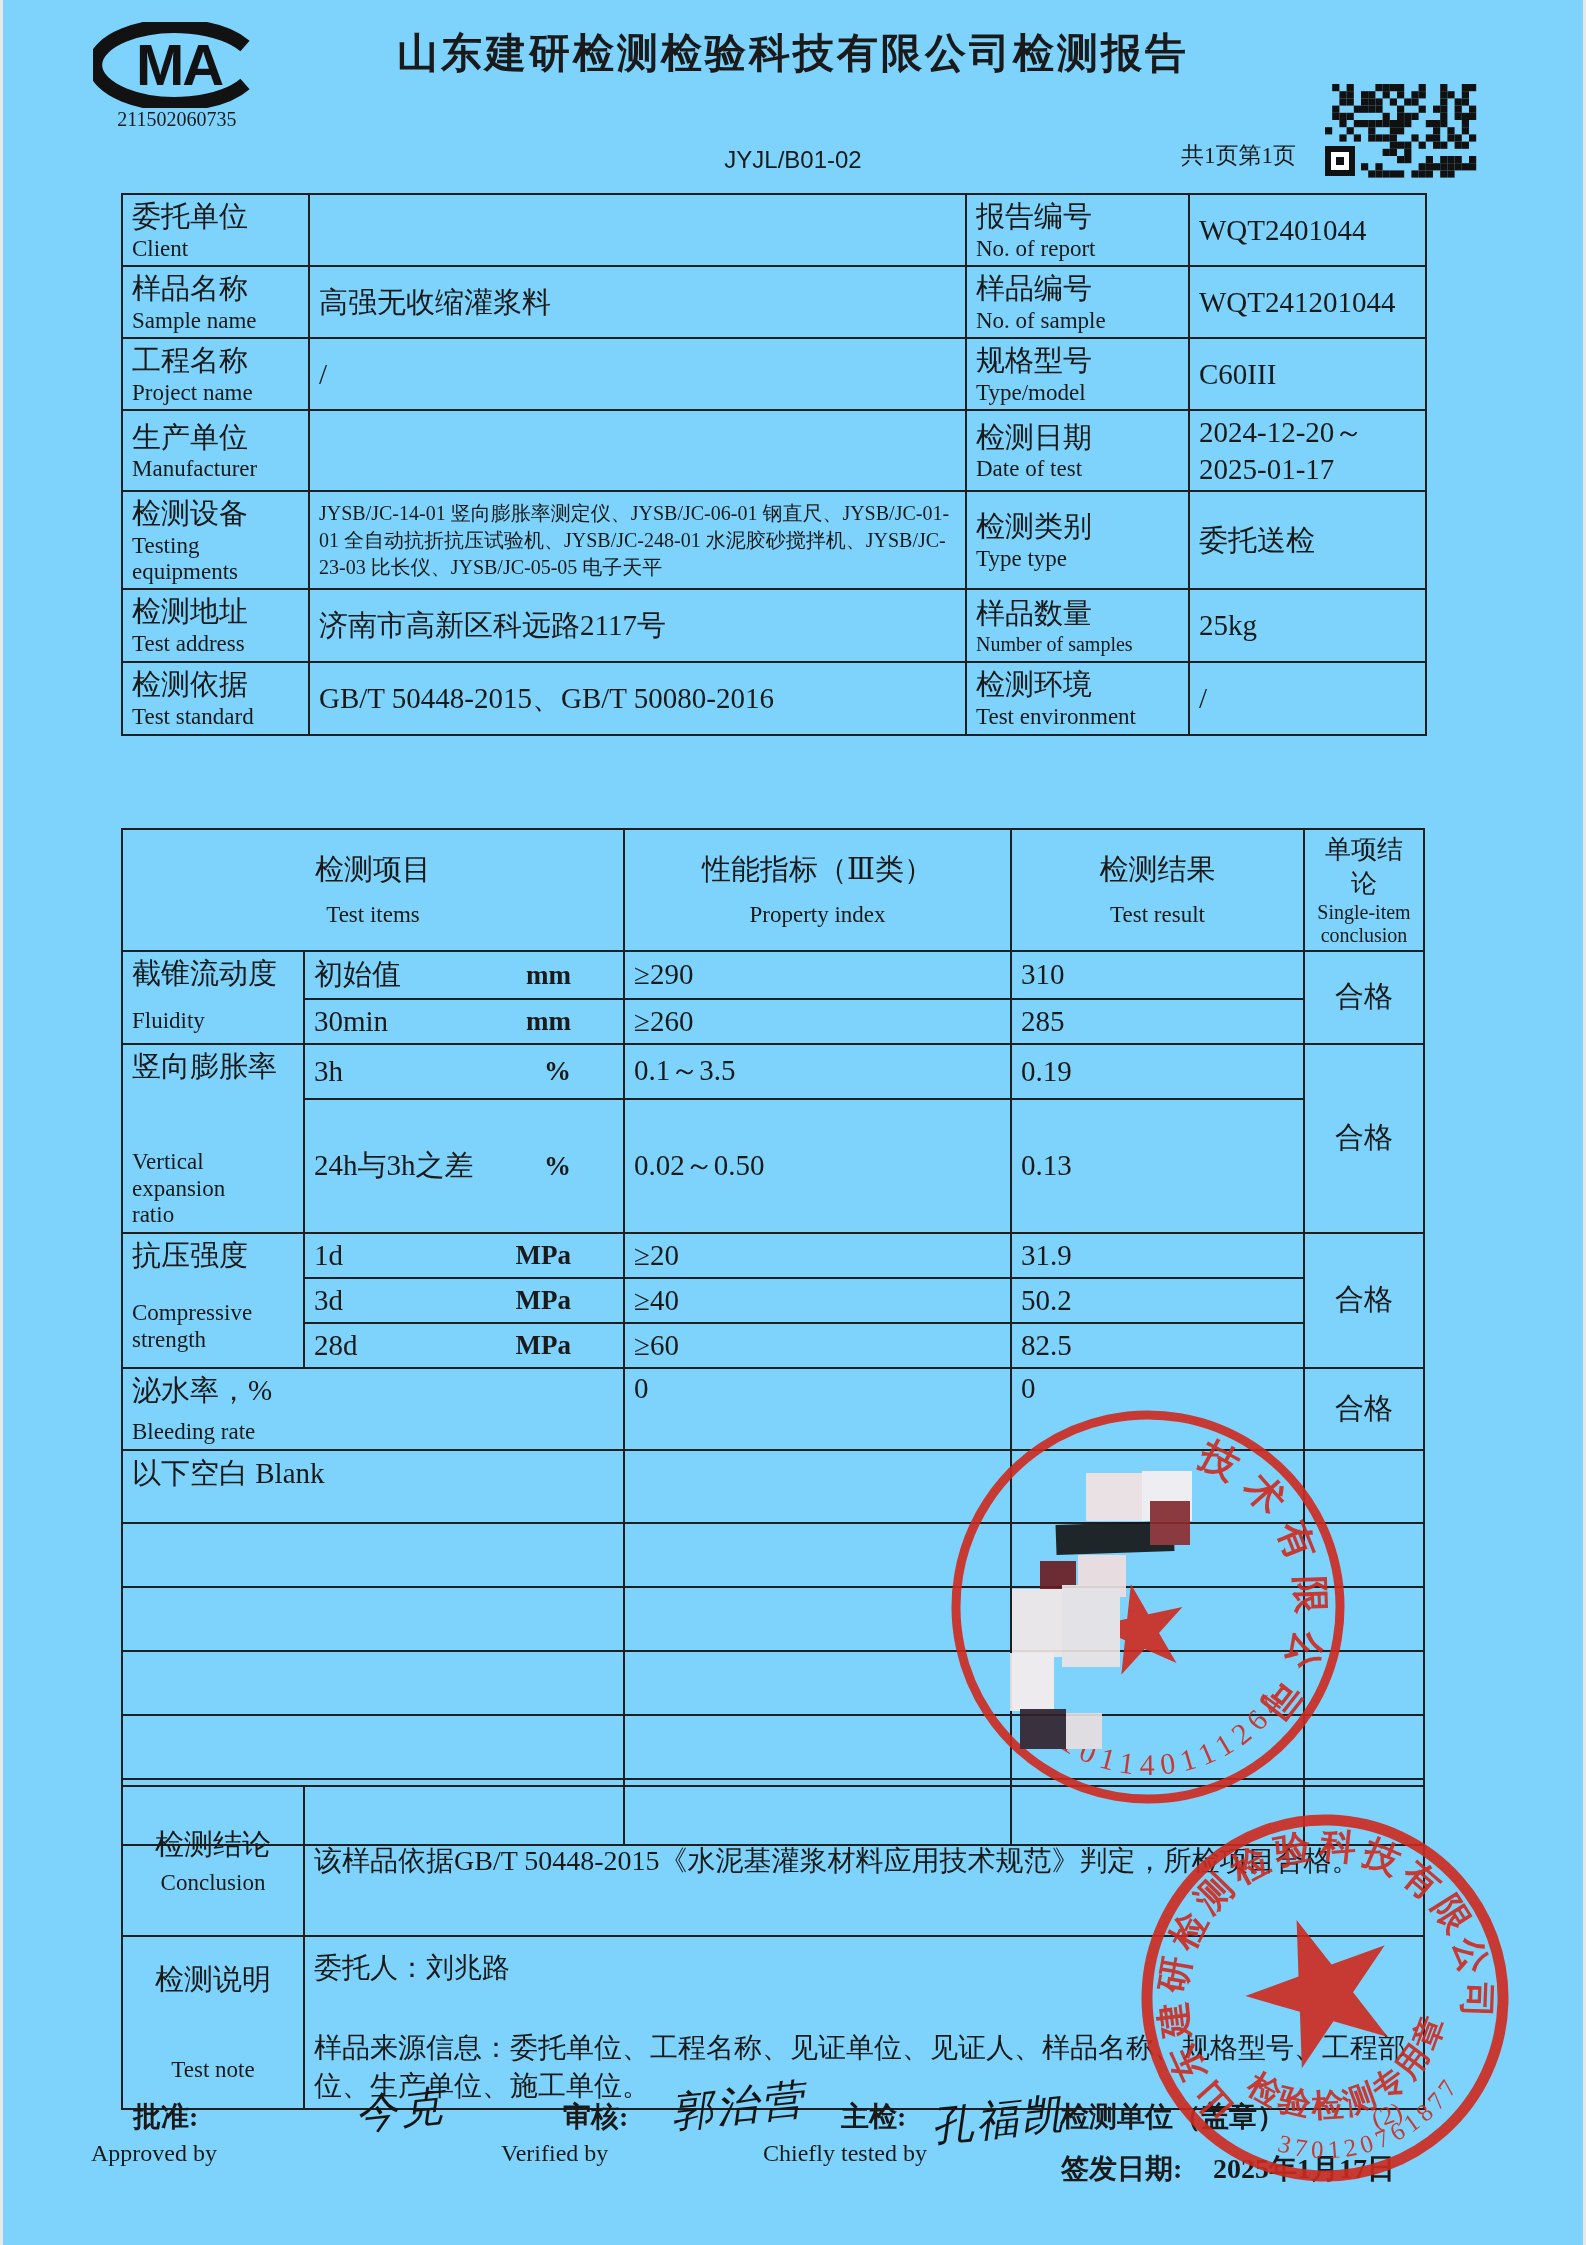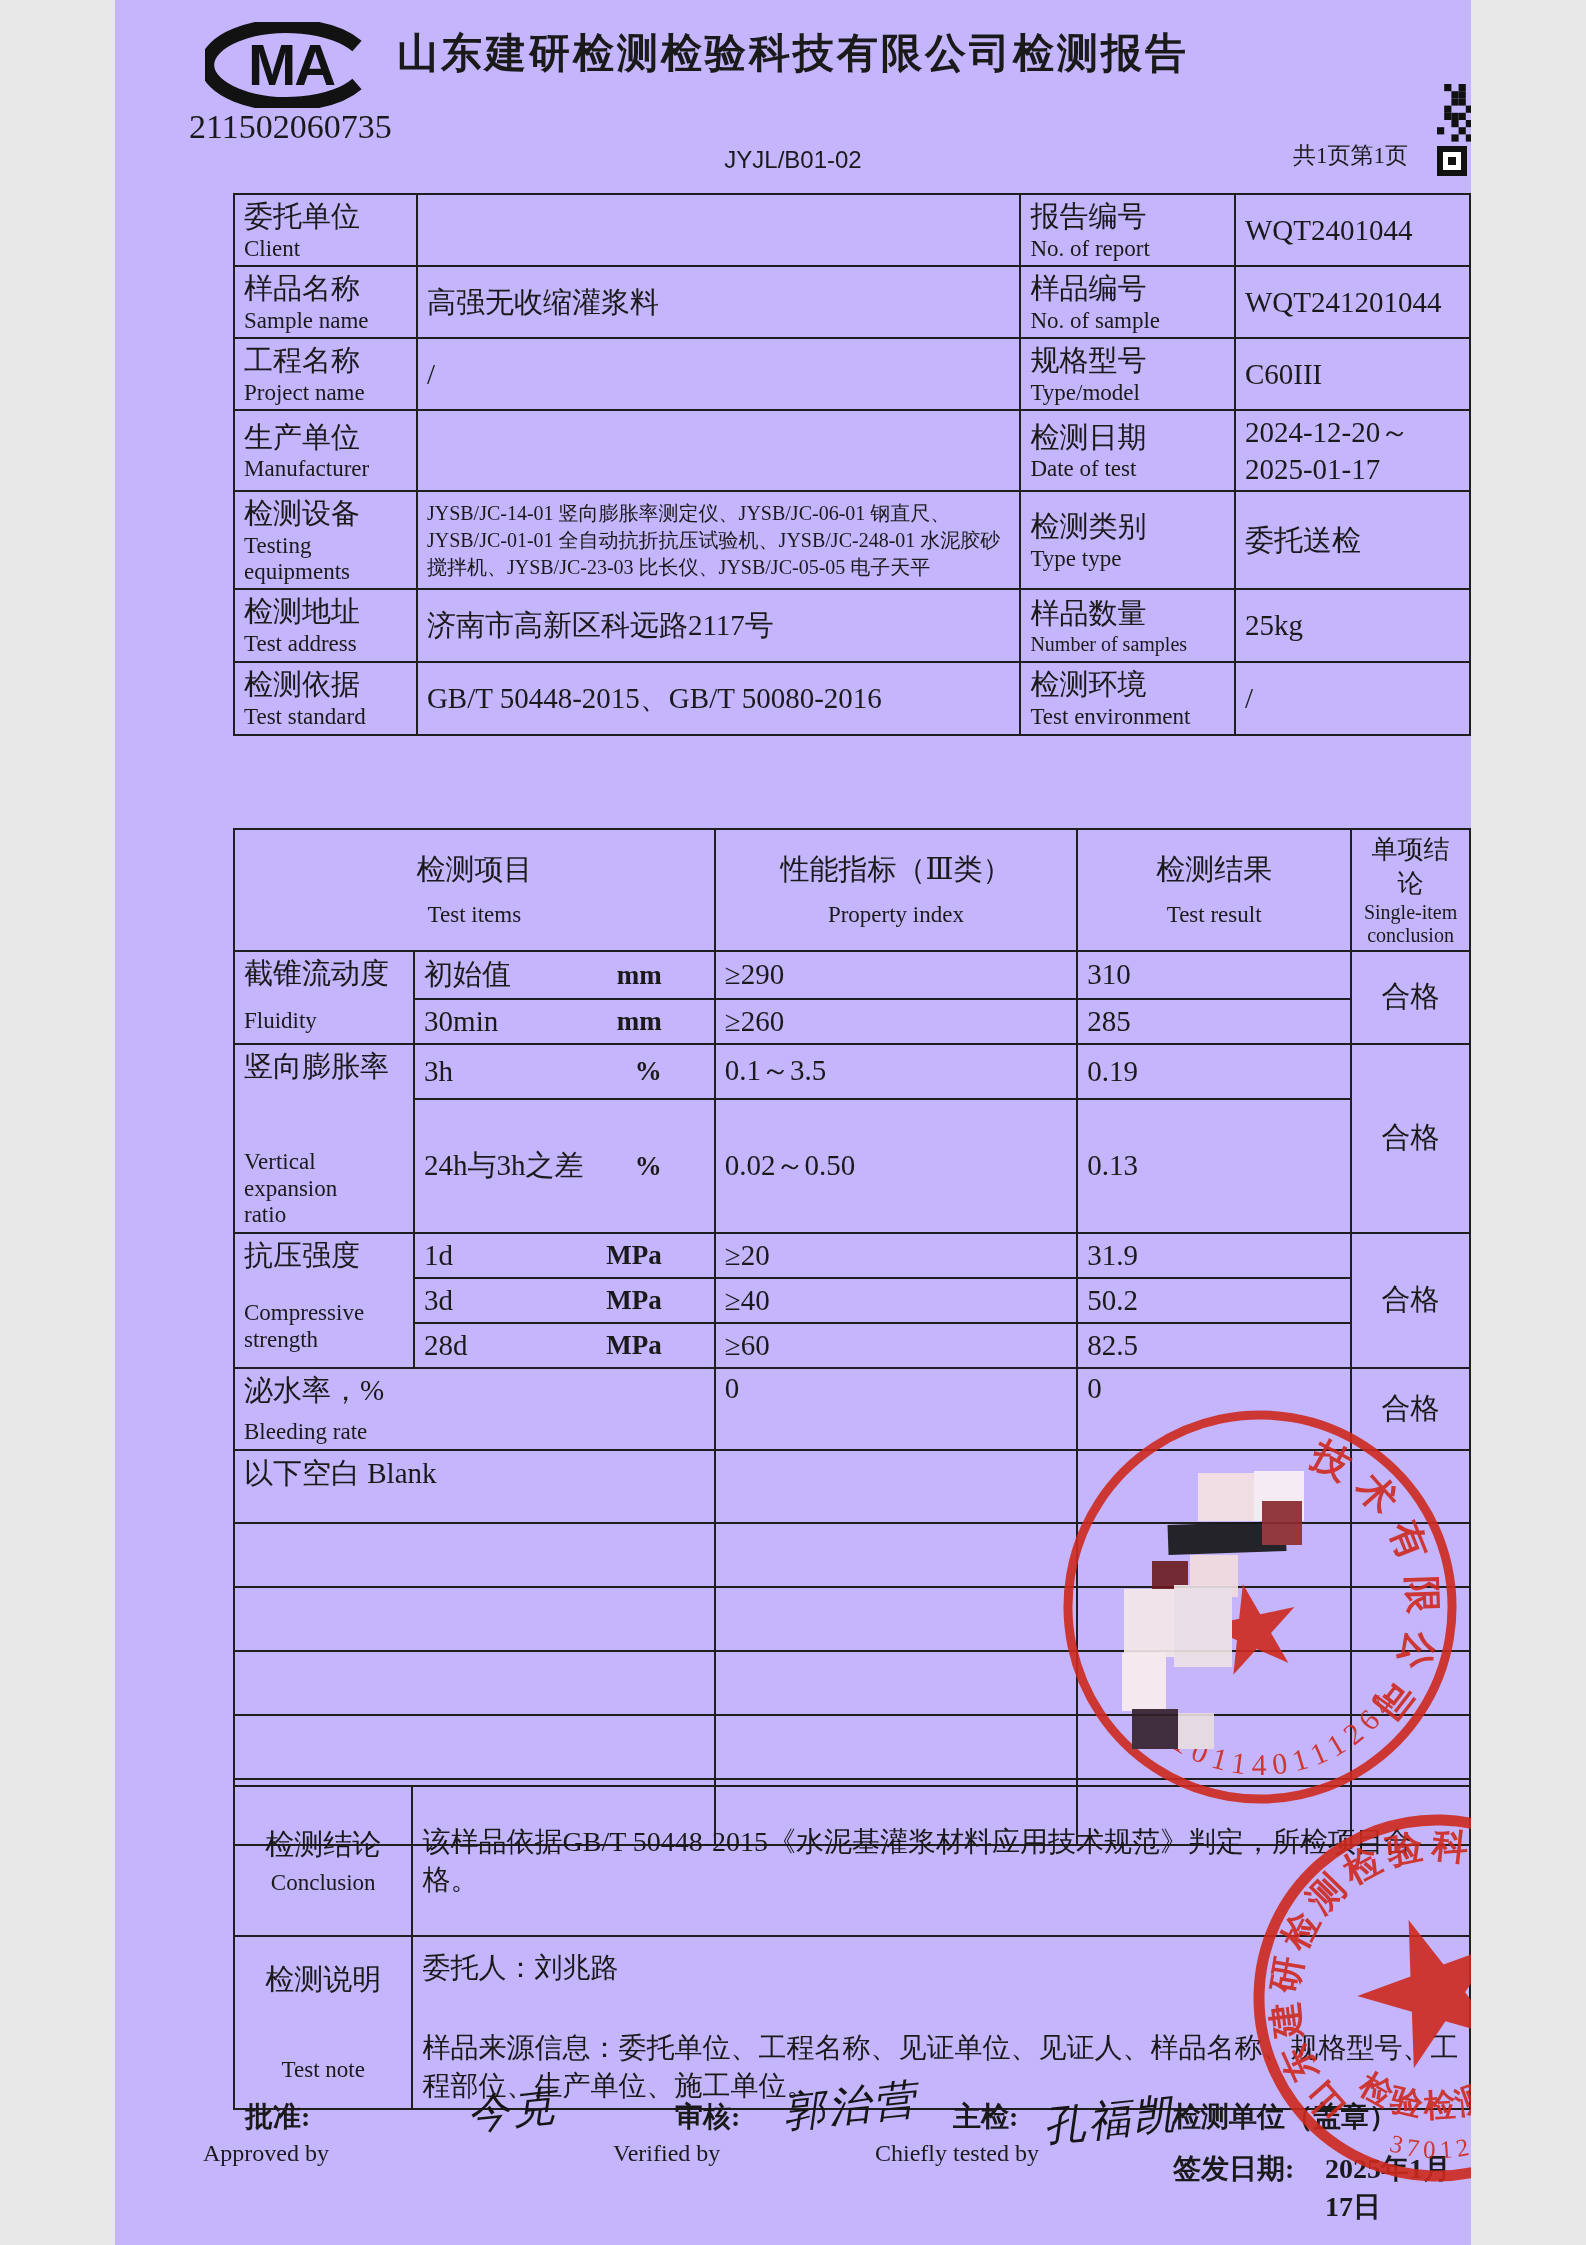--- a/index.html
+++ b/index.html
@@ -1,16 +1,16 @@
 <!DOCTYPE html>
 <html><head>
 <meta charset="utf-8">
 <style>
   html,body{margin:0;padding:0;background:#e8e8e8}
-  .page{position:relative;width:1356px;height:2245px;background:#c4b5fd;
+  .page{position:relative;width:1580px;height:2245px;background:#7dd3fc;
         font-family:"Liberation Serif","DejaVu Serif",serif;color:#1a1a1a;overflow:hidden;margin:0 auto}
   .abs{position:absolute}
   table{border-collapse:collapse;table-layout:fixed;position:absolute;background:transparent}
   td{border:2.5px solid #1f1f1f;padding:3px 9px;vertical-align:middle;overflow:hidden}
   .cn{font-size:29px;line-height:1.3}
   .en{font-size:23px;line-height:1.15}
   .sm-en{font-size:20px;line-height:1.15}
   .val{font-size:29px;white-space:pre-line;line-height:1.25}
   .equip{font-size:20px;line-height:1.35}
   .hc{text-align:center}
@@ -29,21 +29,21 @@
   .noteLbl .en{margin-top:58px}
   .concText{font-size:28px}
   .noteText{vertical-align:top;font-size:28px;padding-top:12px}
   .noteText .l1{margin-bottom:42px}
   .title{left:0;right:0;top:26px;text-align:center;font-family:"Liberation Sans","DejaVu Sans",sans-serif;
          font-weight:700;font-size:41px;letter-spacing:3px}
   .subtitle{left:0;right:0;top:86px;text-align:center;font-family:"Liberation Sans","DejaVu Sans",sans-serif;
             font-weight:700;font-size:26px}
   .formcode{left:0;right:0;top:146px;text-align:center;font-family:"Liberation Sans","DejaVu Sans",sans-serif;font-size:24px}
   .pageinfo{left:1178px;top:140px;font-size:23px}
-  .cmanum{left:74px;top:108px;width:200px;text-align:center;font-size:34px}
+  .cmanum{left:74px;top:108px;width:200px;text-align:center;font-size:20px}
   .ftCn{font-size:28px;font-weight:700}
   .ftEn{font-size:24px}
   .sig{font-family:"DejaVu Sans",sans-serif;font-size:42px;font-style:italic;letter-spacing:3px;
        transform:rotate(-6deg);color:#161616}
   .stamp{opacity:.9;pointer-events:none}
   .mos{position:absolute}
 </style>
 </head>
 <body>
 

